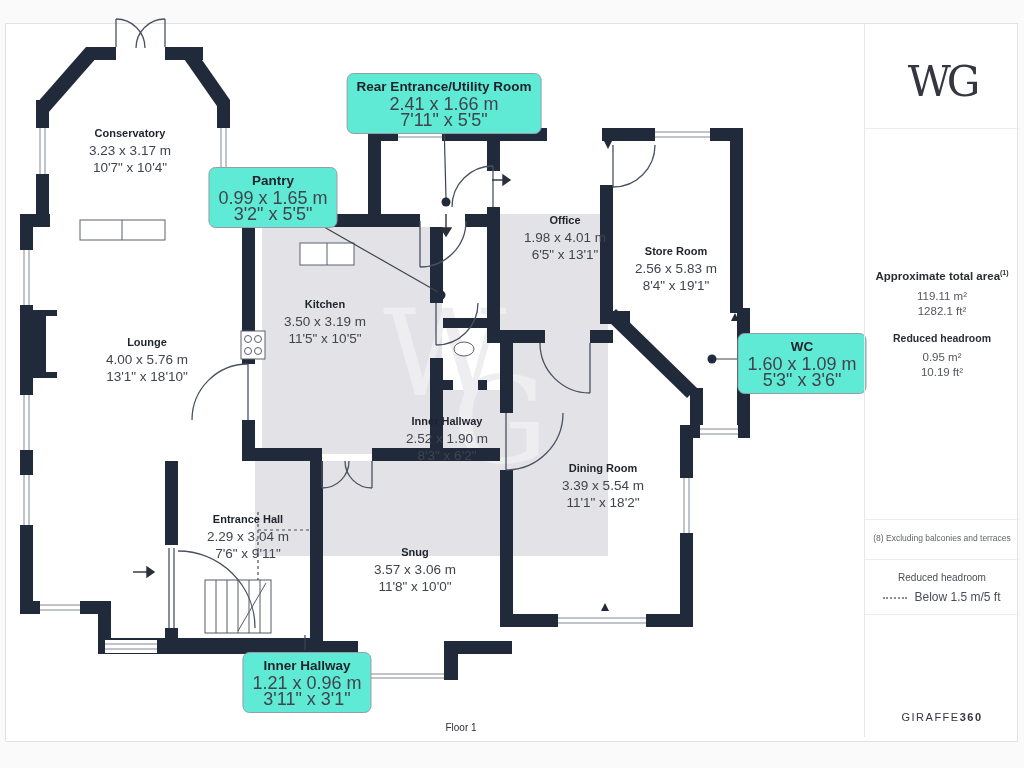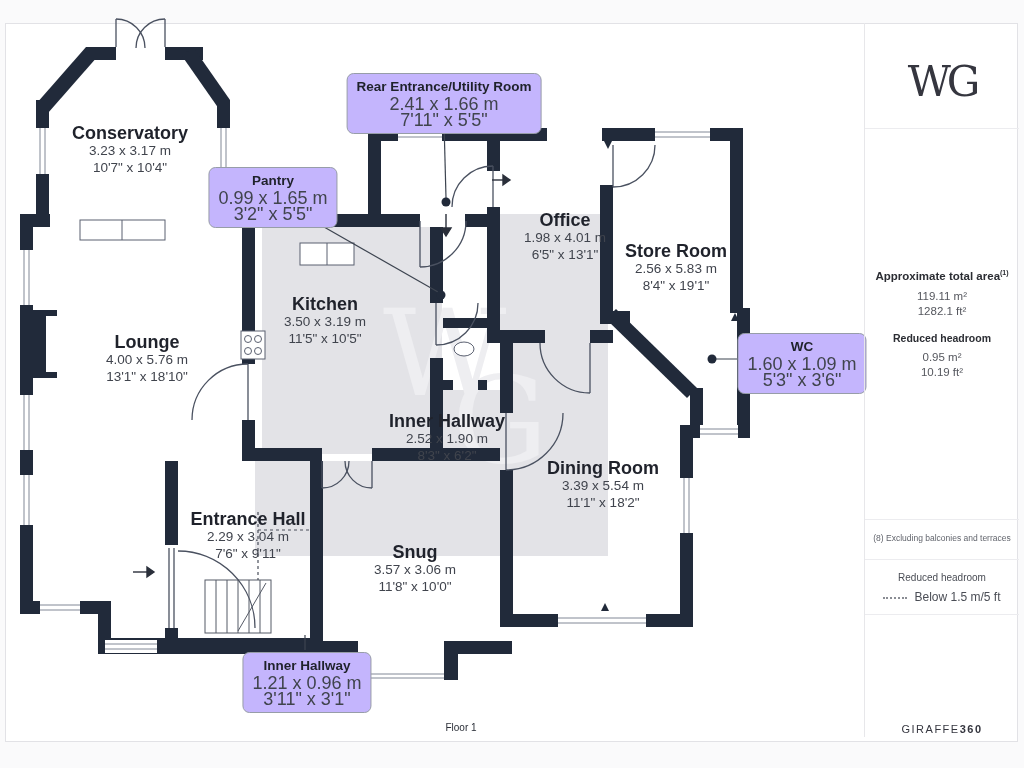--- a/index.html
+++ b/index.html
@@ -4,24 +4,24 @@
 <style>
   html,body{margin:0;padding:0;}
   body{width:1024px;height:768px;position:relative;background:#fafafb;
        font-family:"Liberation Sans", sans-serif;overflow:hidden;}
   .card{position:absolute;left:5px;top:23px;width:1013px;height:719px;
         background:#ffffff;border:1px solid #e2e2e6;box-sizing:border-box;}
   .plan-svg{position:absolute;left:0;top:0;width:1024px;height:768px;}
   
   .room-label{position:absolute;transform:translateX(-50%);text-align:center;
               white-space:nowrap;color:#23262e;}
-  .room-name{font-weight:bold;font-size:18px;line-height:18px;color:#1f222b;}
+  .room-name{font-weight:bold;font-size:11px;line-height:18px;color:#1f222b;}
   .room-dims{font-size:13.5px;line-height:17px;color:#40444d;}
   
-  .callout{position:absolute;transform:translateX(-50%);background:#c4b5fd;
+  .callout{position:absolute;transform:translateX(-50%);background:#5eead4;
            border:1.5px solid #979da8;border-radius:7px;padding:4px 9px 5px 9px;
            text-align:center;white-space:nowrap;}
   .callout .room-name{font-size:13.5px;}
   .callout .room-dims{font-size:18px;line-height:16px;}
   .floor-label{position:absolute;transform:translateX(-50%);font-weight:normal;
                font-size:10px;color:#2b2f38;margin-left:36px;}
   
   .sidebar{position:absolute;left:864px;top:23px;width:155px;height:714px;
            border-left:1px solid #e7e7ea;box-sizing:border-box;}
   .sb-div{position:absolute;left:0;width:100%;height:0;border-top:1px solid #ececef;}
@@ -34,21 +34,21 @@
   .sb-val{font-size:11.5px;color:#55575e;line-height:15px;}
   .sb-small-title{font-size:10.5px;font-weight:bold;color:#2b2d33;}
   .sb-foot{font-size:8.5px;color:#62656d;}
   .sb-legend-title{font-size:10px;color:#4a4d55;}
   .sb-legend-row{font-size:12px;color:#4a4d55;}
   .dotline{display:inline-block;width:24px;border-top:2px dotted #8a8d94;
            vertical-align:middle;margin-right:7px;}
   .sb-disc{position:absolute;left:50%;transform:translateX(-50%);width:138px;
            text-align:center;font-size:9.5px;color:#5c5f66;line-height:14.5px;}
   .sb-brand{position:absolute;width:100%;text-align:center;font-size:11px;
-            letter-spacing:1.5px;color:#35363f;margin-top:12px;}
+            letter-spacing:1.5px;color:#35363f;}
   .sb-brand b{font-weight:bold;}
 </style>
 </head>
 <body>
 
 <div class="card"></div>
 
 <svg class="plan-svg" viewBox="0 0 1024 768" xmlns="http://www.w3.org/2000/svg">
 
   <g fill="#e3e3e7">

